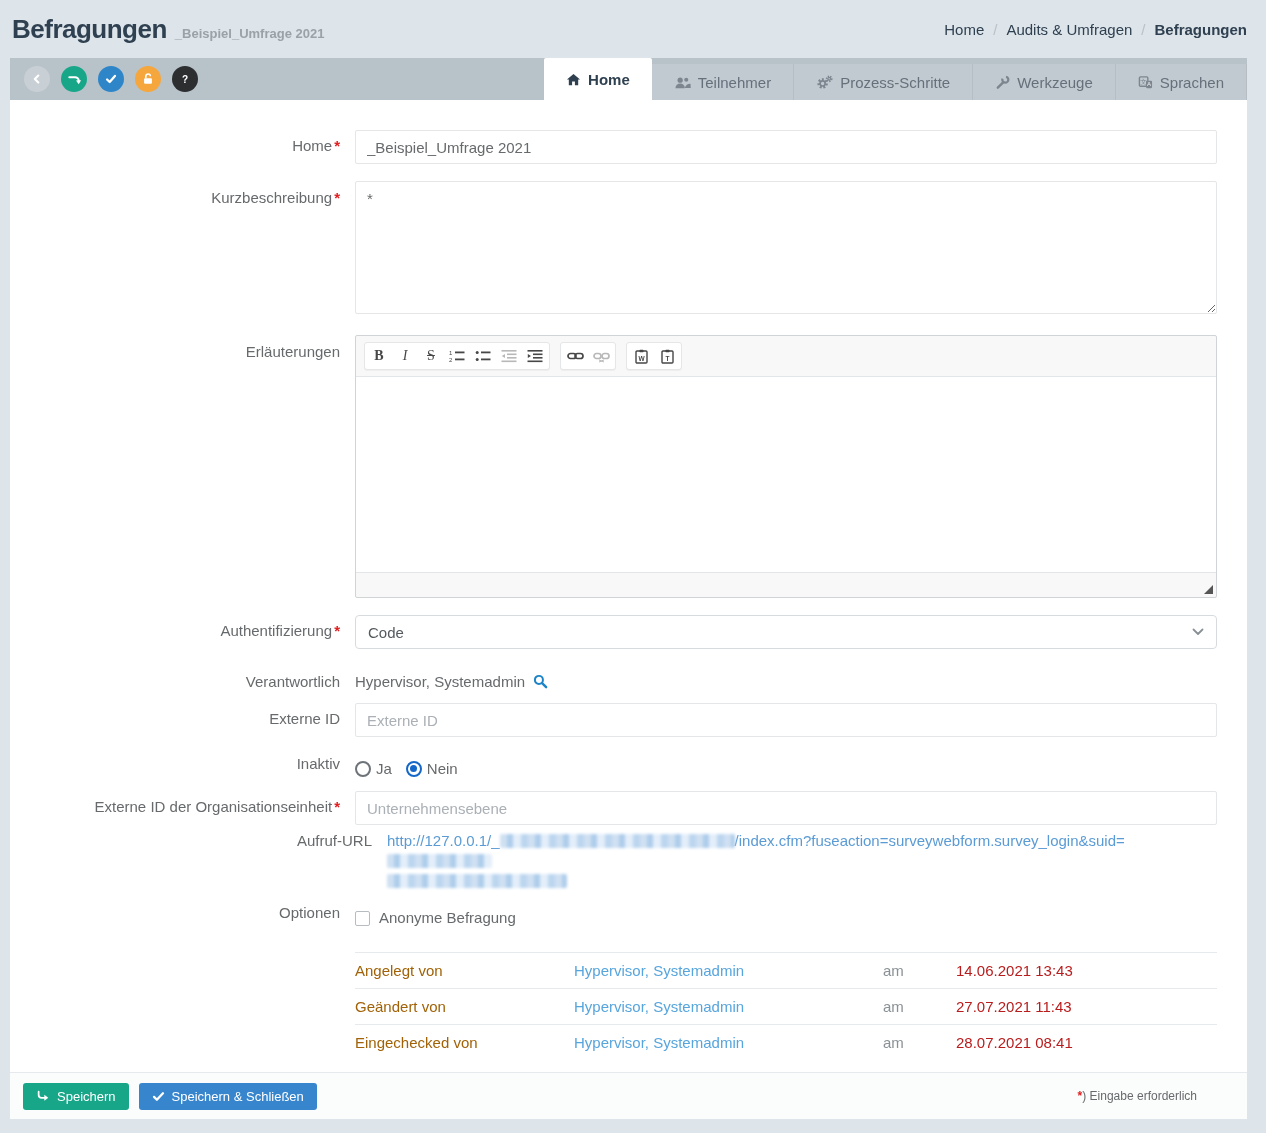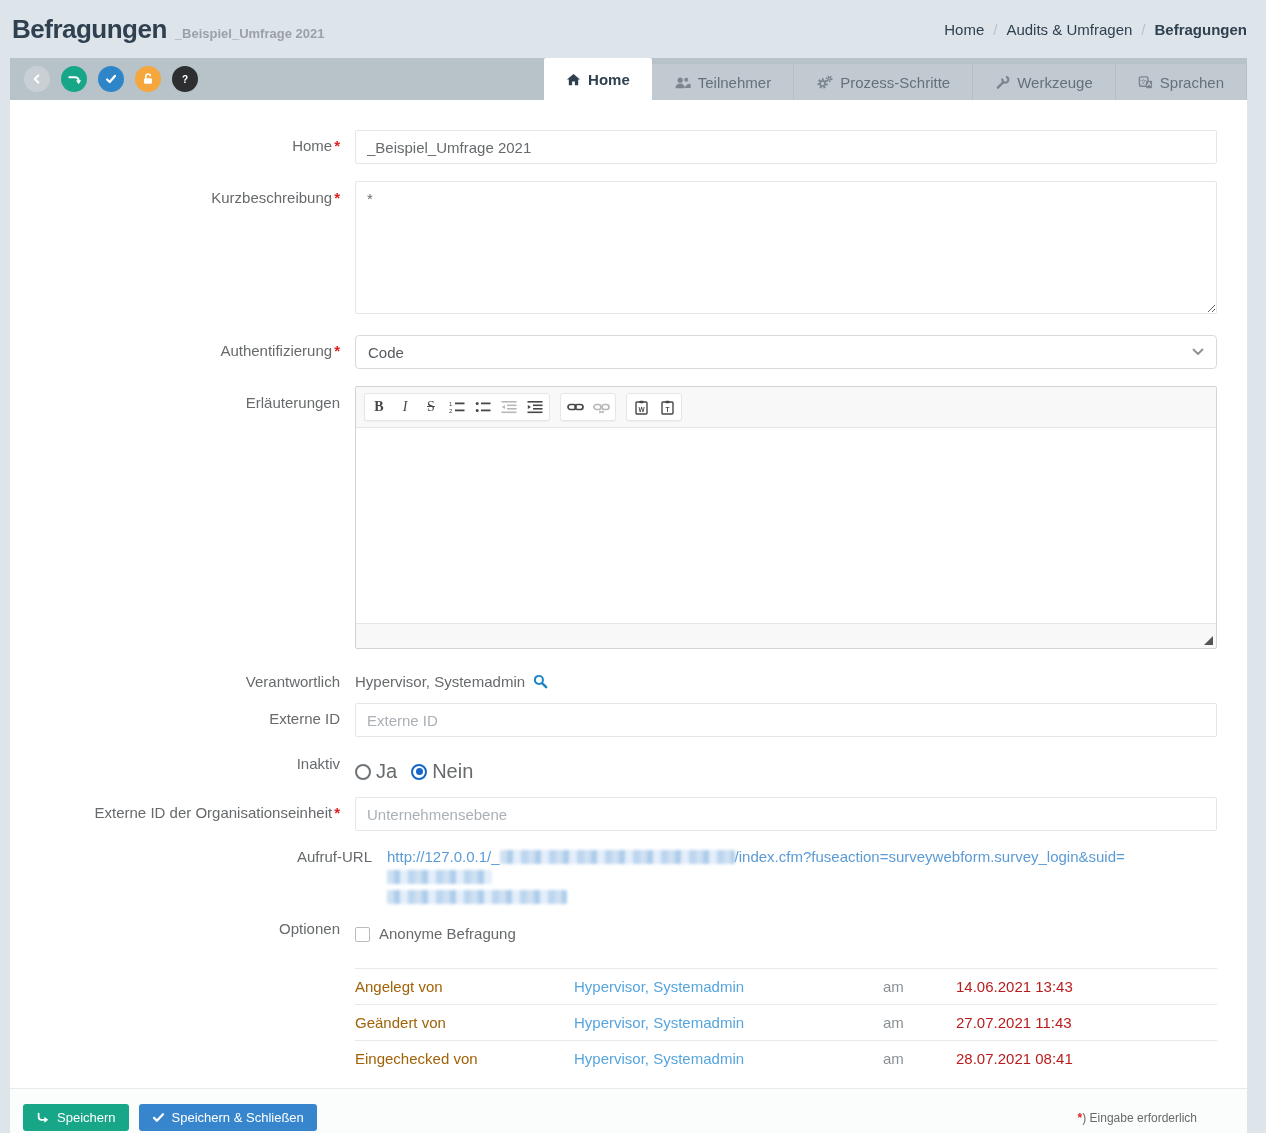--- a/index.html
+++ b/index.html
@@ -134,21 +134,21 @@
     border: 1px solid #d8dbde; border-radius: 4px;
     background: #fff; padding: 0 12px;
     display: flex; align-items: center; justify-content: space-between;
     font-size: 15px; color: #555a5e; cursor: pointer;
   }
 
   
   .plainline { padding-top: 7px; font-size: 15px; color: #676a6c; display: flex; align-items: center; gap: 6px; }
   .search-icon { cursor: pointer; margin-left: 2px; }
 
-  .radio-row { padding-top: 6px; display: flex; align-items: center; gap: 14px; font-size: 20px; }
+  .radio-row { padding-top: 6px; display: flex; align-items: center; gap: 14px; font-size: 15px; }
   .radio-opt { display: flex; align-items: center; gap: 5px; cursor: pointer; }
   .radio { width: 16px; height: 16px; border-radius: 50%; border: 2px solid #6e7378; background: #fff; position: relative; }
   .radio.selected { border-color: #1467c8; }
   .radio.selected::after {
     content: ""; position: absolute; left: 2.5px; top: 2.5px;
     width: 7px; height: 7px; border-radius: 50%; background: #1467c8;
   }
 
   .url-line { padding-top: 6px; font-size: 15px; line-height: 20px; word-break: break-all; }
   .url-line a { color: #5b9bd5; text-decoration: none; }
@@ -166,21 +166,21 @@
   .audit-row { display: flex; align-items: center; height: 36px; border-top: 1px solid #e7eaec; font-size: 15px; }
   .audit-row .c1 { width: 219px; color: #a16207; }
   .audit-row .c2 { width: 309px; }
   .audit-row .c2 a { color: #57a5dd; text-decoration: none; cursor: pointer; }
   .audit-row .c3 { width: 73px; color: #8a9196; }
   .audit-row .c4 { flex: 1; color: #b91c1c; }
 
   
   .footer {
     background: #fbfcfc; border-top: 1px solid #e7eaec;
-    height: 58px; display: flex; align-items: center; justify-content: space-between;
+    height: 47px; display: flex; align-items: center; justify-content: space-between;
     padding: 0 50px 0 13px;
   }
   .btns { display: flex; gap: 10px; }
   .btn {
     height: 27px; border: none; border-radius: 3px;
     display: flex; align-items: center; gap: 7px;
     padding: 0 13px; font-size: 13px; color: #fff; cursor: pointer;
     font-family: "Liberation Sans", sans-serif;
   }
   .btn.save { background: #18a689; }
@@ -290,32 +290,20 @@
       <div class="flabel"><span>Home</span><span class="req">*</span></div>
       <div class="fcontrol">
         <input class="tinput" type="text" value="_Beispiel_Umfrage 2021" style="">
       </div>
     </div>
 
     <div class="frow">
       <div class="flabel vtop"><span>Kurzbeschreibung</span><span class="req">*</span></div>
       <div class="fcontrol">
         <textarea class="tarea" style="">*</textarea>
-      </div>
-    </div>
-
-    <div class="frow">
-      <div class="flabel"><span>Authentifizierung</span><span class="req">*</span></div>
-      <div class="fcontrol">
-        <div class="select">
-          <span>Code</span>
-          <svg width="12" height="8" viewBox="0 0 12 8">
-              <polyline points="1.5,1.5 6,6 10.5,1.5" fill="none" stroke="#8a9196" stroke-width="1.8" stroke-linecap="round" stroke-linejoin="round"></polyline>
-            </svg>
-        </div>
       </div>
     </div>
 
     <div class="frow">
       <div class="flabel vtop"><span>Erläuterungen</span></div>
       <div class="fcontrol">
         <div class="editor">
           <div class="ed-toolbar">
             <div class="ed-group">
               <button class="ed-btn b">B</button>
@@ -401,20 +389,32 @@
             </div>
           </div>
           <div class="ed-area"></div>
           <div class="ed-bottom">
             <div class="ed-resize"></div>
           </div>
         </div>
       </div>
     </div>
 
+    <div class="frow">
+      <div class="flabel"><span>Authentifizierung</span><span class="req">*</span></div>
+      <div class="fcontrol">
+        <div class="select">
+          <span>Code</span>
+          <svg width="12" height="8" viewBox="0 0 12 8">
+              <polyline points="1.5,1.5 6,6 10.5,1.5" fill="none" stroke="#8a9196" stroke-width="1.8" stroke-linecap="round" stroke-linejoin="round"></polyline>
+            </svg>
+        </div>
+      </div>
+    </div>
+
     <div class="frow" style="margin-bottom:13px;">
       <div class="flabel"><span>Verantwortlich</span></div>
       <div class="fcontrol">
         <div class="plainline">
           <span>Hypervisor, Systemadmin</span>
           <svg class="search-icon" width="15" height="15" viewBox="0 0 16 16">
               <circle cx="6.3" cy="6.3" r="4.3" fill="none" stroke="#1c84c6" stroke-width="2.1"></circle>
               <line x1="9.7" y1="9.7" x2="14" y2="14" stroke="#1c84c6" stroke-width="2.6" stroke-linecap="round"></line>
             </svg>
         </div>
@@ -437,21 +437,21 @@
             <span>Ja</span>
           </span>
           <span class="radio-opt">
             <span class="radio selected"></span>
             <span>Nein</span>
           </span>
         </div>
       </div>
     </div>
 
-    <div class="frow" style="margin-bottom:10px;">
+    <div class="frow" style="margin-bottom:0;">
       <div class="flabel"><span>Externe ID der Organisationseinheit</span><span class="req">*</span></div>
       <div class="fcontrol">
         <input class="tinput" type="text" placeholder="Unternehmensebene" style="">
       </div>
     </div>
 
     <div class="frow" style="margin-bottom:12px;padding-left:32px;">
       <div class="flabel"><span>Aufruf-URL</span></div>
       <div class="fcontrol">
         <div class="url-line">

